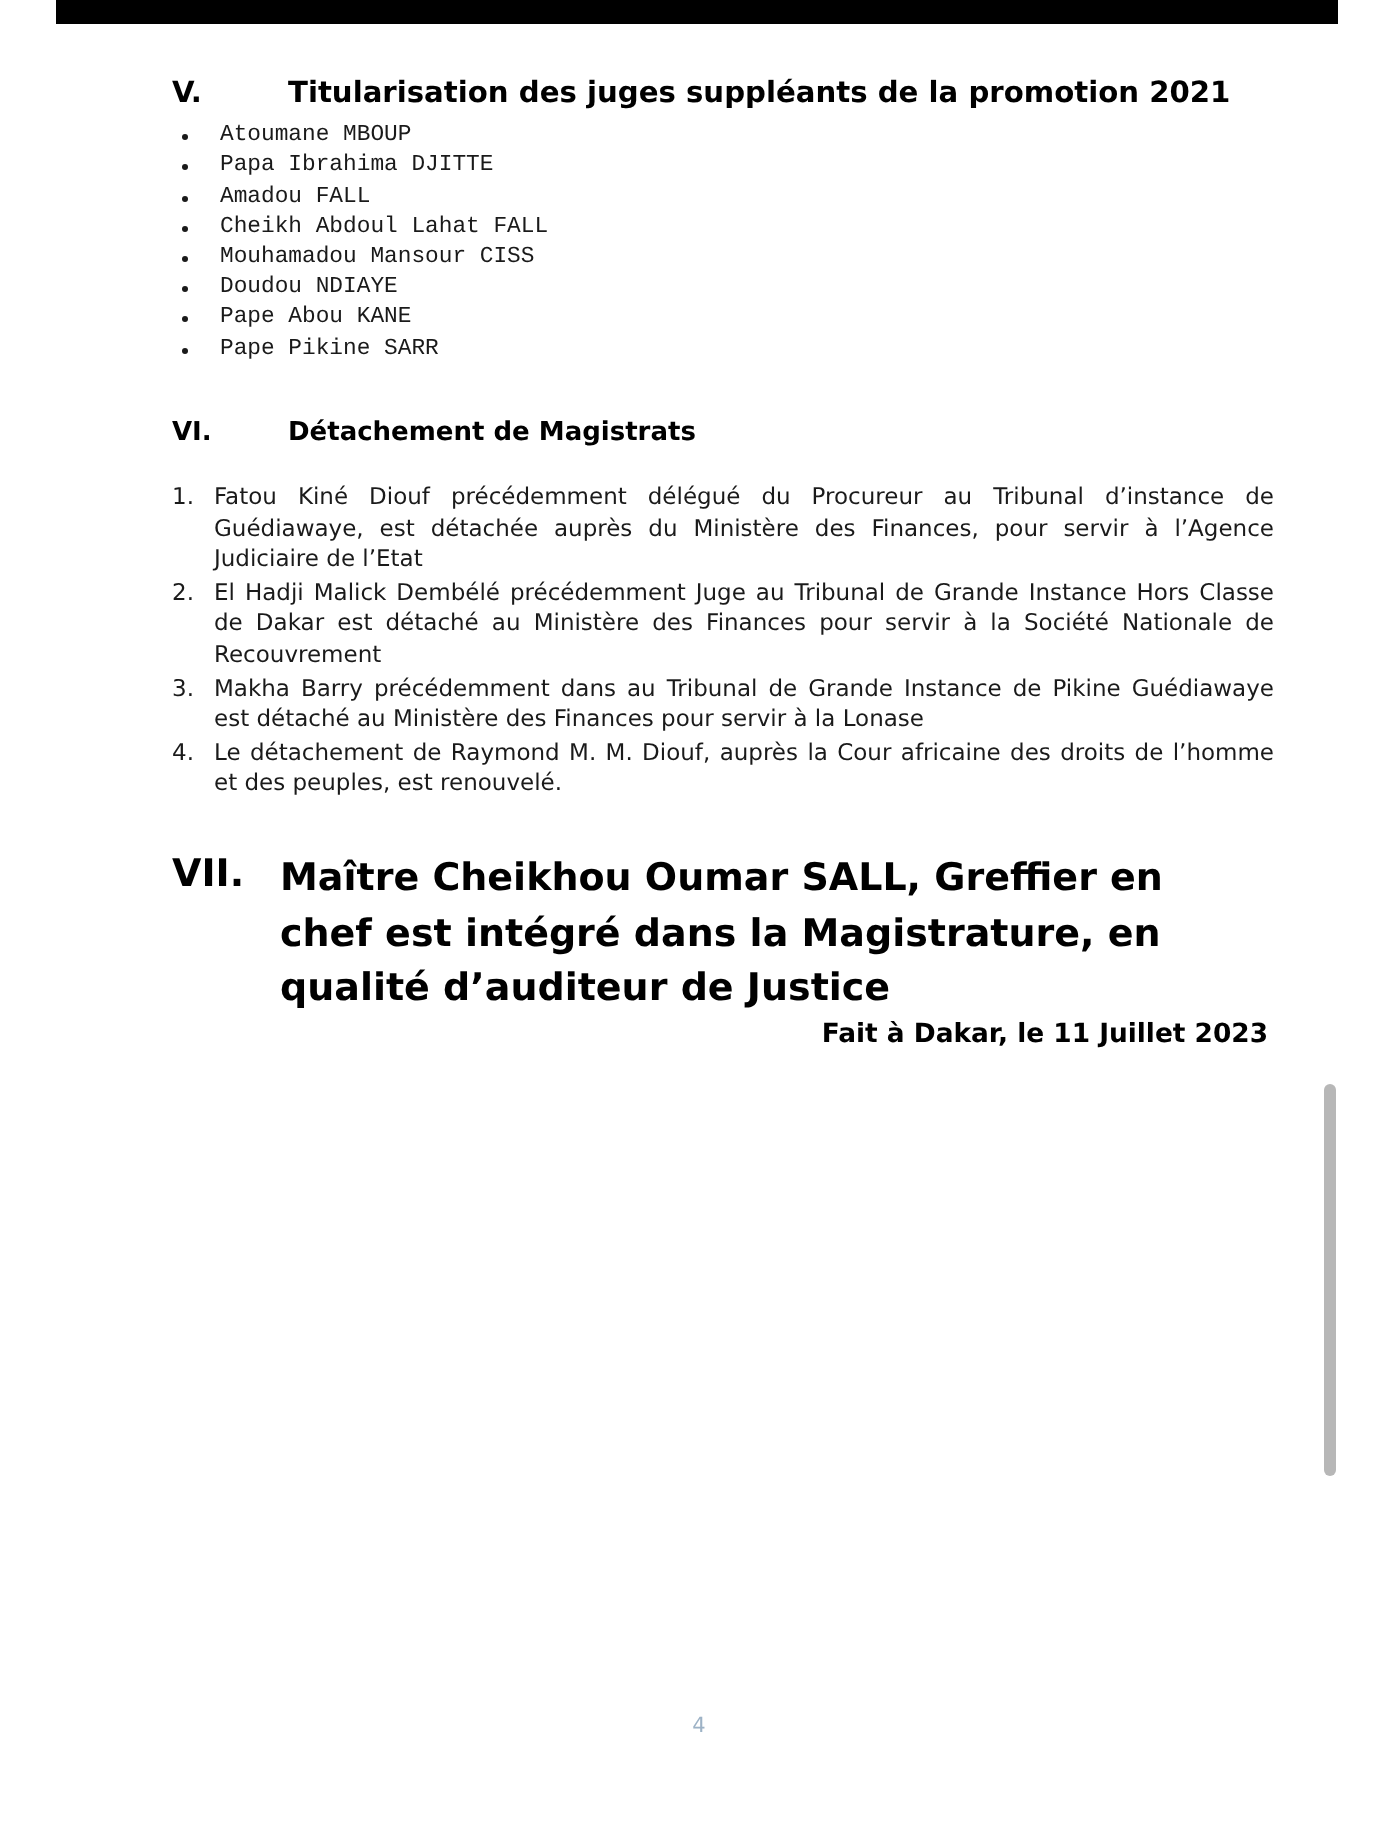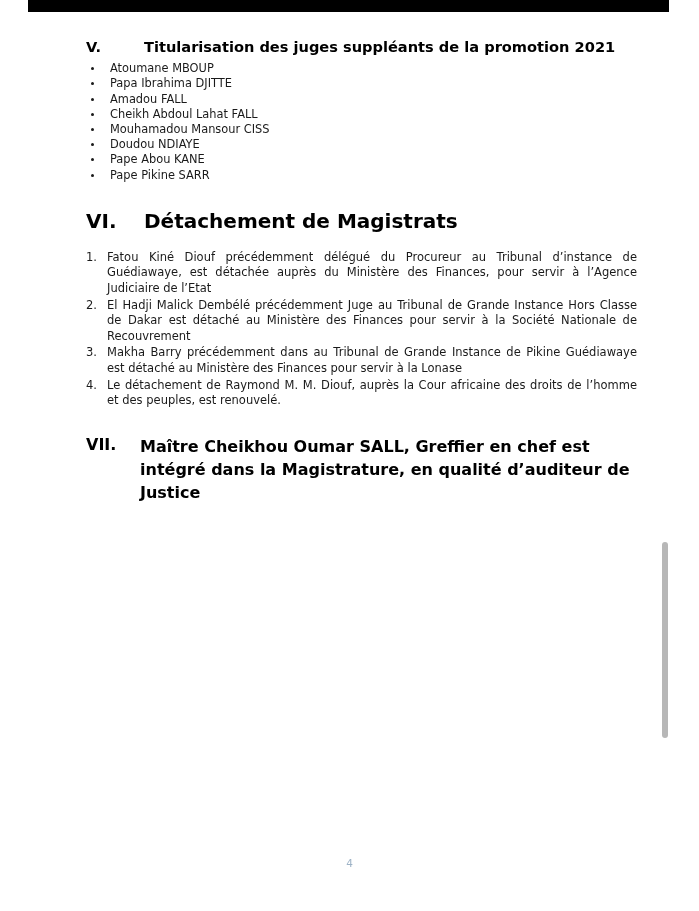--- a/index.html
+++ b/index.html
@@ -61,30 +61,31 @@
   }
   .sec-title {
     flex: 1 1 auto;
     margin-left: 12px;
   }
   .sec-title.underlined {
     text-underline-offset: 2px;
   }
 
   #section-v { margin-top: 0; }
-  #section-vi { margin-top: 26px; font-size: 20px; }
-  #section-vii { margin-top: 26px; font-size: 16px; }
+  #section-vi { margin-top: 26px; font-size: 13px; }
+  #section-vii { margin-top: 26px; font-size: 19px; }
   #section-vii .sec-num { width: 42px; }
   #section-vii .sec-title { line-height: 1.45; }
 
   
   .bullet-list {
     list-style: none;
     margin: 5px 0 0 0;
     padding: 0;
+    font-family: Liberation Mono, monospace;
   }
   .bullet-list li {
     position: relative;
     padding-left: 24px;
     font-size: 11.4px;
     line-height: 15.2px;
     color: #1a1a1a;
   }
   .bullet-list li .bullet-dot {
     position: absolute;
@@ -239,19 +240,20 @@
       </li>
     </ol>
 
     <div class="sec-head" id="section-vii">
       <span class="sec-num">VII.</span>
       <span class="sec-title">Maître Cheikhou Oumar SALL, Greffier en chef est intégré dans la Magistrature, en qualité d’auditeur de Justice</span>
     </div>
 
   </div>
 
+  <div class="signoff">Fait à Dakar, le 11 Juillet 2023</div>
 
   <div class="page-number">4</div>
 
 </div>
 
 <div class="scrollbar-track"></div>
 <div class="scrollbar-thumb"></div>
 
 </body></html>

